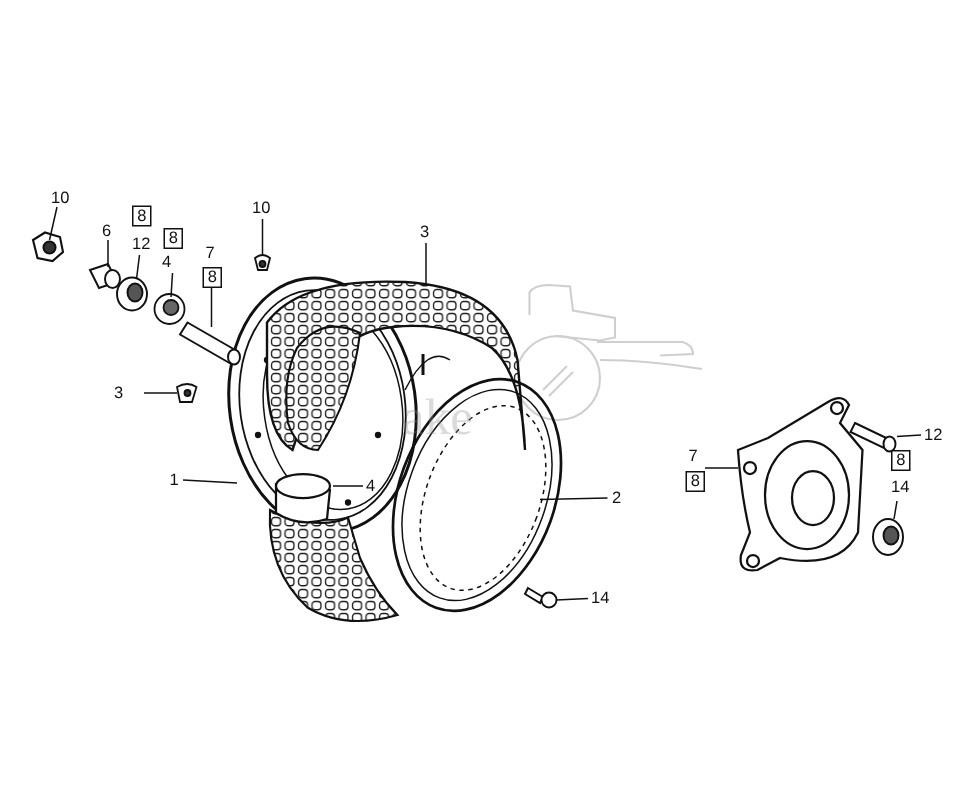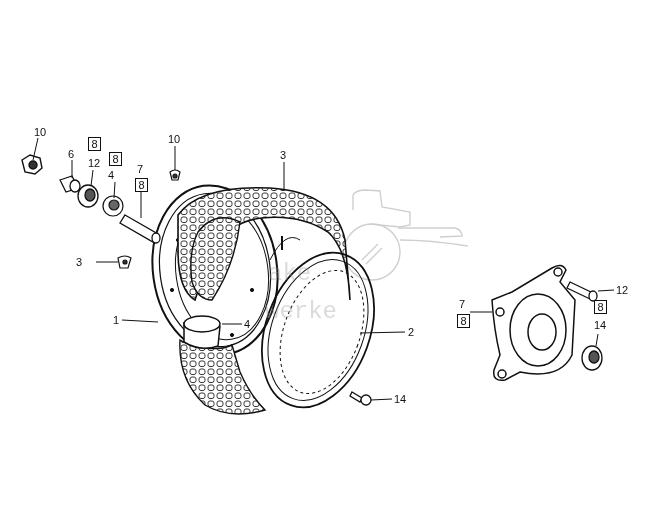--- a/index.html
+++ b/index.html
@@ -1,21 +1,21 @@
 <!DOCTYPE html>
 <html><head>
 <meta charset="utf-8">
 <style>
   html, body { margin: 0; padding: 0; background: #ffffff; }
   #stage { position: relative; width: 650px; height: 523px; background: #ffffff; overflow: hidden; }
   svg { position: absolute; left: 0; top: 0; }
   .callout { position: absolute; font-family: "Liberation Sans", sans-serif; font-size: 11px; color: #111; line-height: 1; }
   .boxed { position: absolute; font-family: "Liberation Sans", sans-serif; font-size: 11px; color: #111;
            border: 1.3px solid #111; width: 11px; height: 12px; line-height: 12px; text-align: center; background: #fff; }
-  .wm { position: absolute; font-family: Liberation Mono, monospace; color: rgba(150,150,150,0.35); font-size: 24px; line-height: 1; }
+  .wm { position: absolute; font-family: Liberation Serif, serif; color: rgba(150,150,150,0.35); font-size: 34px; line-height: 1; }
 </style>
 </head>
 <body>
 
 <div id="stage">
 
   <svg width="650" height="523" viewBox="0 0 650 523">
     <defs>
       <pattern id="tread" width="9" height="8" patternUnits="userSpaceOnUse">
         <rect width="9" height="8" fill="#ffffff"></rect>
@@ -133,21 +133,20 @@
       <line x1="222" y1="324" x2="242" y2="324"></line>
       <line x1="360" y1="333" x2="405" y2="332"></line>
       <line x1="470" y1="312" x2="492" y2="312"></line>
       <line x1="598" y1="291" x2="614" y2="290"></line>
       <line x1="598" y1="334" x2="596" y2="346"></line>
       <line x1="371" y1="400" x2="392" y2="399"></line>
     </g>
   </svg>
 
   <div class="wm" style="left:268px; top:262px;">ake</div>
-  <div class="wm" style="left:265px; top:300px;">werke</div>
 
   <span class="callout" style="left:34px; top:127px;">10</span>
   <span class="callout" style="left:68px; top:149px;">6</span>
   <span class="callout" style="left:88px; top:158px;">12</span>
   <span class="callout" style="left:108px; top:170px;">4</span>
   <span class="callout" style="left:137px; top:164px;">7</span>
   <span class="callout" style="left:168px; top:134px;">10</span>
   <span class="callout" style="left:76px; top:257px;">3</span>
   <span class="callout" style="left:280px; top:150px;">3</span>
   <span class="callout" style="left:113px; top:315px;">1</span>

